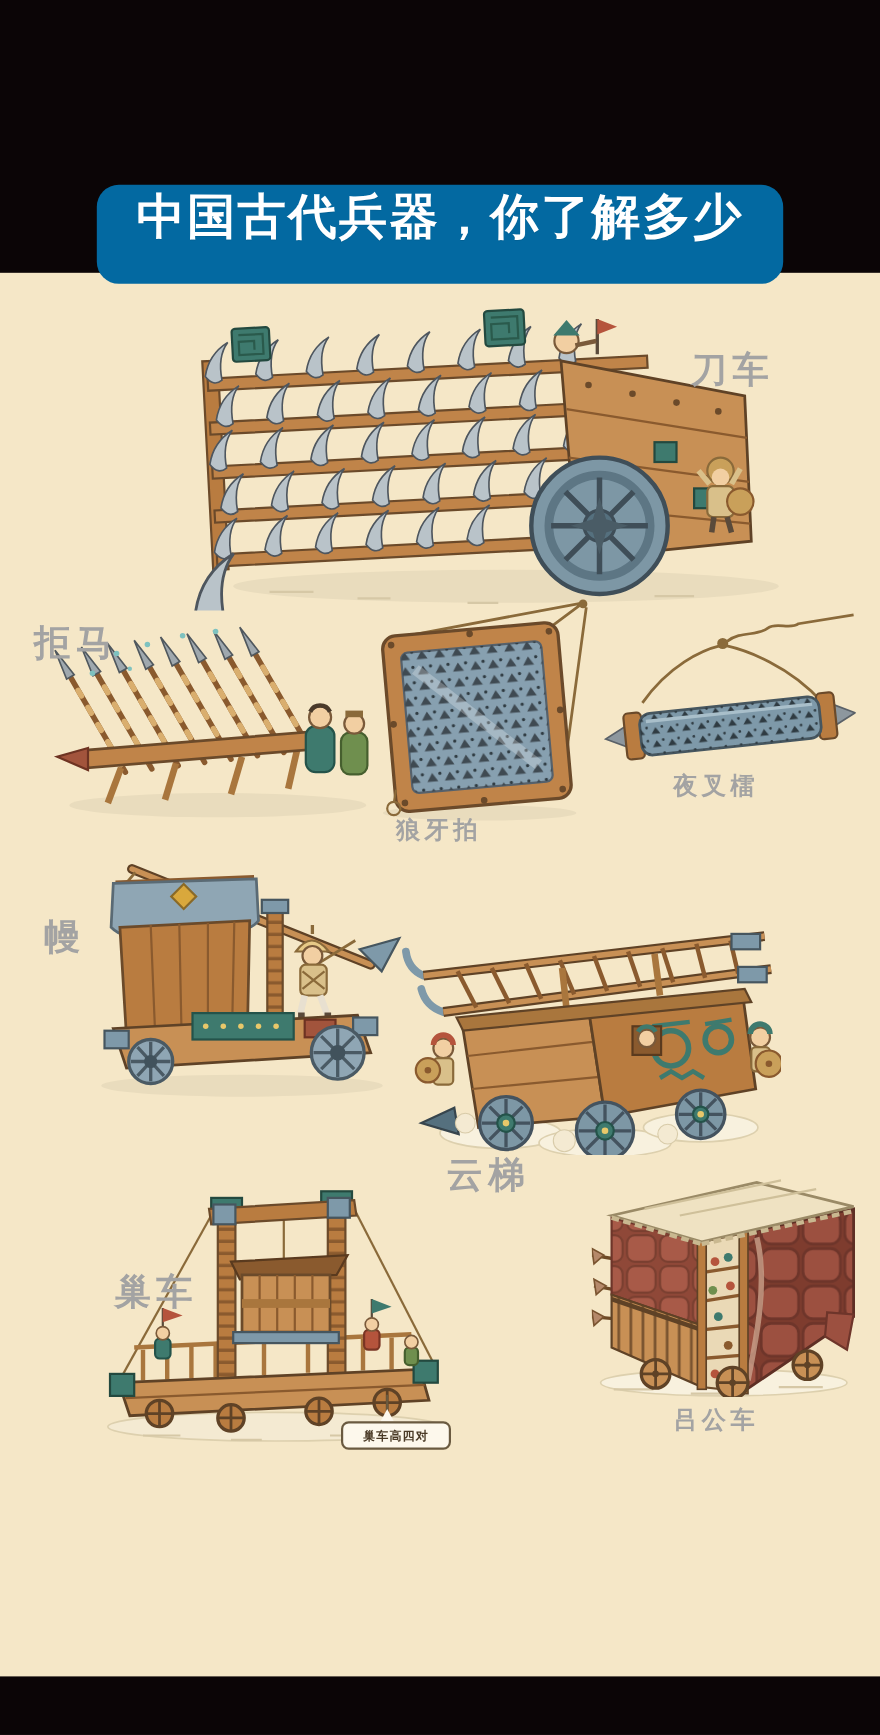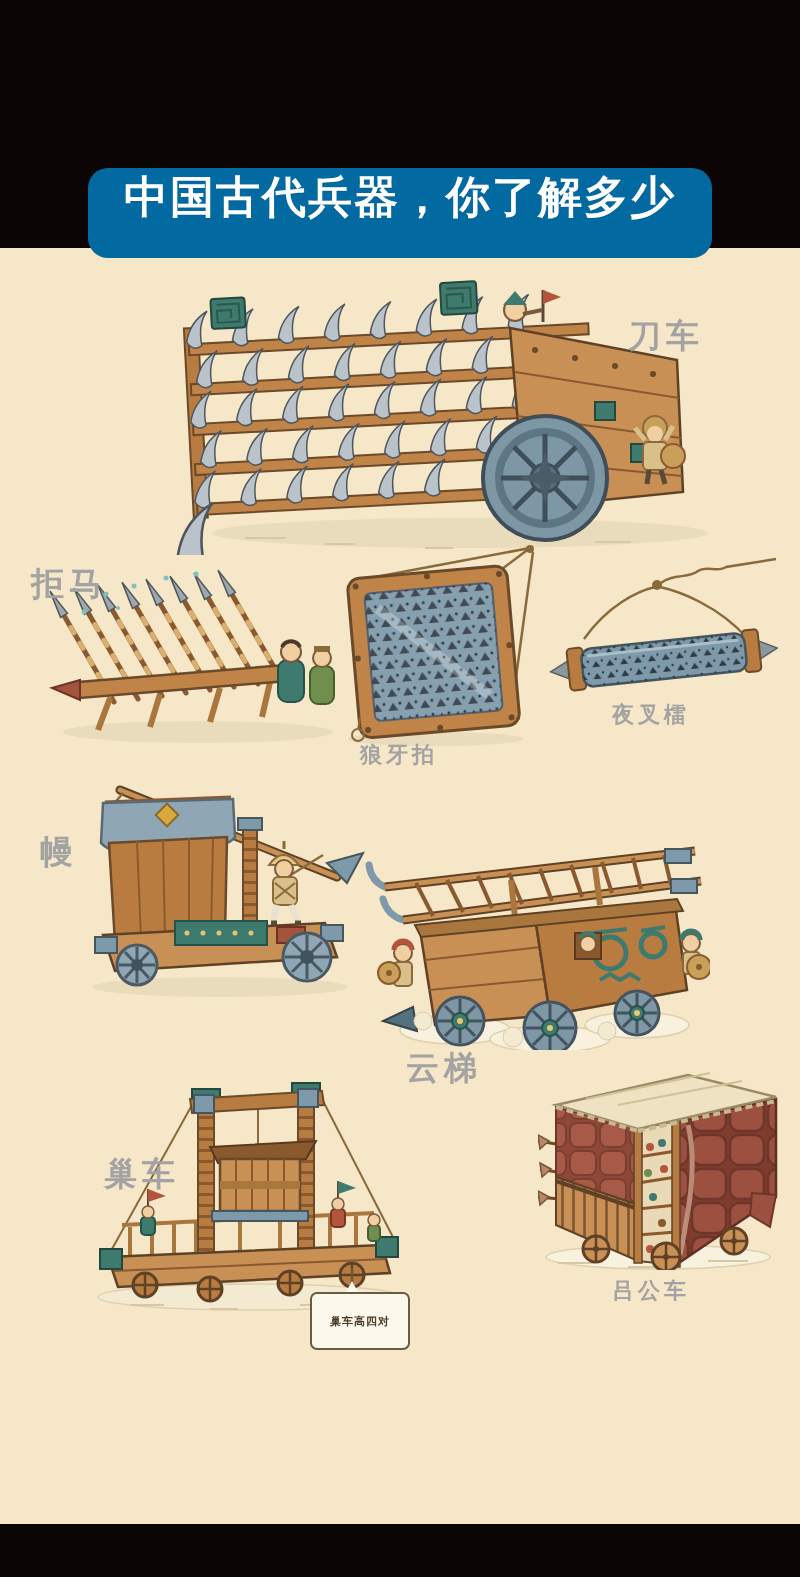--- a/index.html
+++ b/index.html
@@ -9,21 +9,21 @@
   #banner{position:absolute;left:88px;top:168px;width:624px;height:90px;background:#0369a1;
           border-radius:20px;display:flex;justify-content:center;z-index:5;}
   #banner span{color:#ffffff;font-size:44px;font-weight:bold;letter-spacing:2px;
           text-shadow:0 1px 0 rgba(0,0,0,0.08);}
   .lbl{position:absolute;z-index:4;color:#a3a3a3;font-weight:bold;font-size:33px;letter-spacing:5px;}
   .lbl.sm{font-size:22px;letter-spacing:4px;}
   .art{position:absolute;z-index:2;}
   #bubble{position:absolute;left:310px;top:1292px;min-width:86px;height:22px;z-index:6;
           background:#fdf8ec;border:2px solid #6a5a40;border-radius:7px;
           display:flex;align-items:center;justify-content:center;
-          font-size:11px;color:#4a3a26;font-weight:bold;letter-spacing:1px;padding:16px 5px;}
+          font-size:11px;color:#4a3a26;font-weight:bold;letter-spacing:1px;padding:0 5px;}
   #bubble-pointer{position:absolute;left:346px;top:1281px;width:0;height:0;z-index:6;
           border-left:6px solid transparent;border-right:6px solid transparent;
           border-bottom:11px solid #fdf8ec;}
   #bubble-stem{position:absolute;left:351px;top:1268px;width:2px;height:14px;background:#6a5a40;z-index:6;}
 </style>
 </head>
 <body>
 
 <div id="poster">
 

